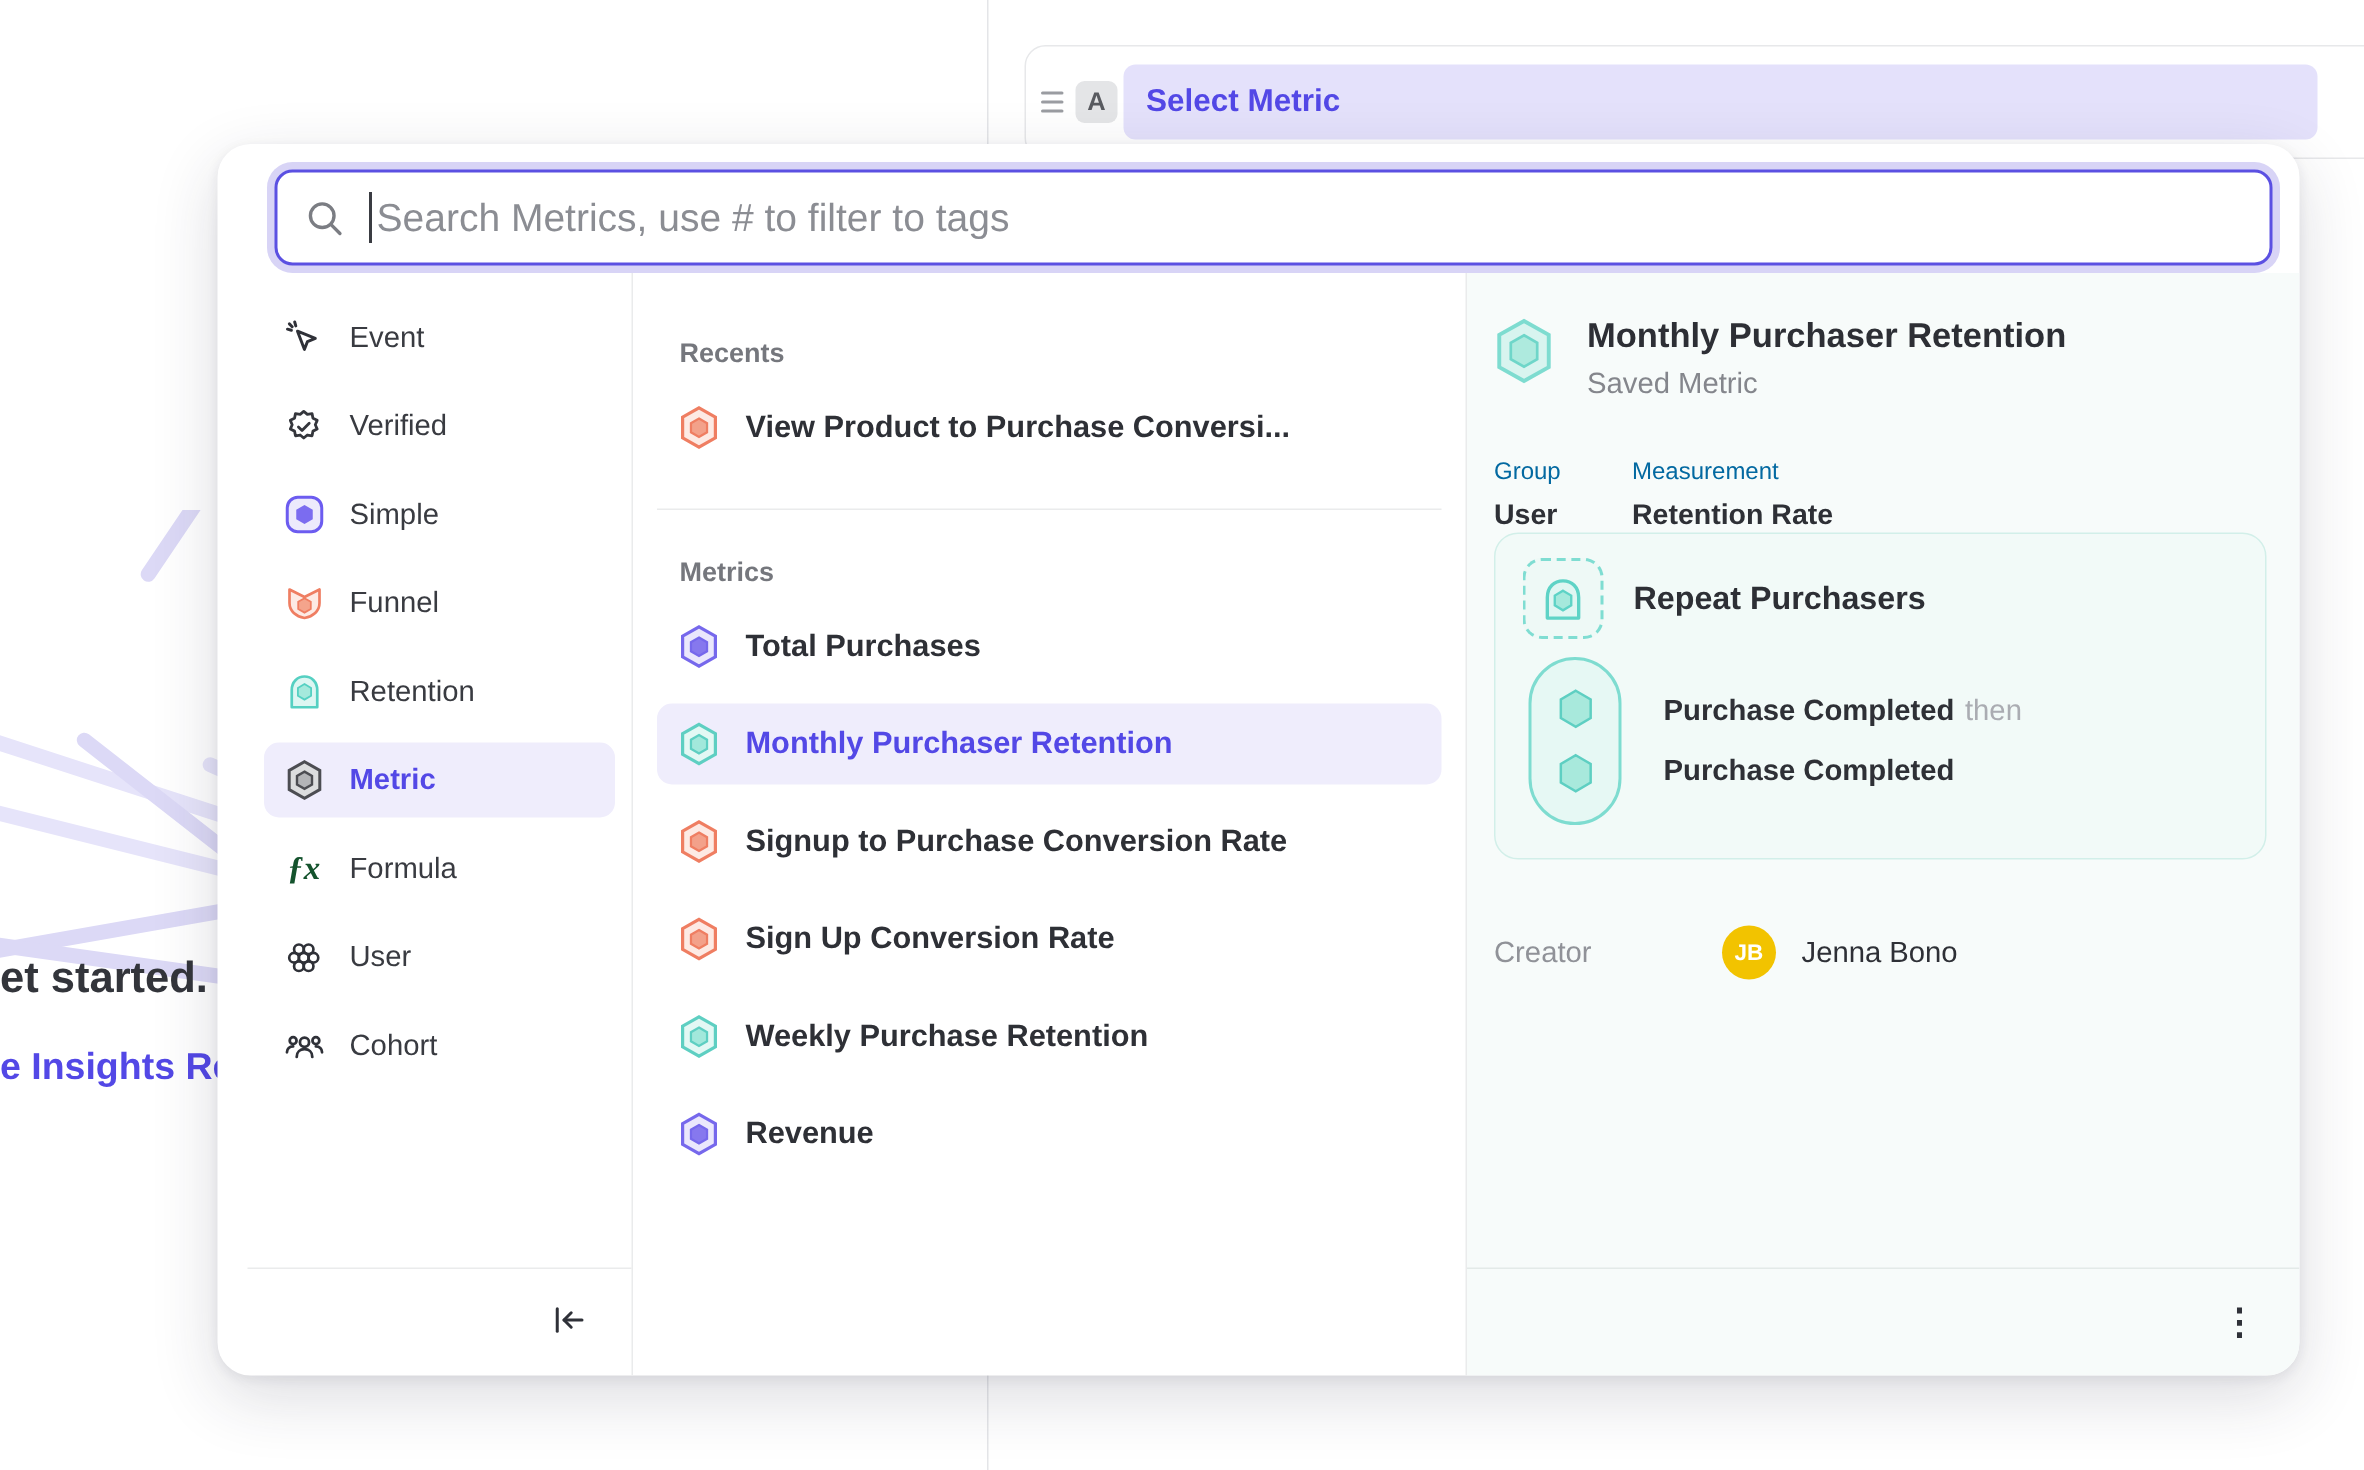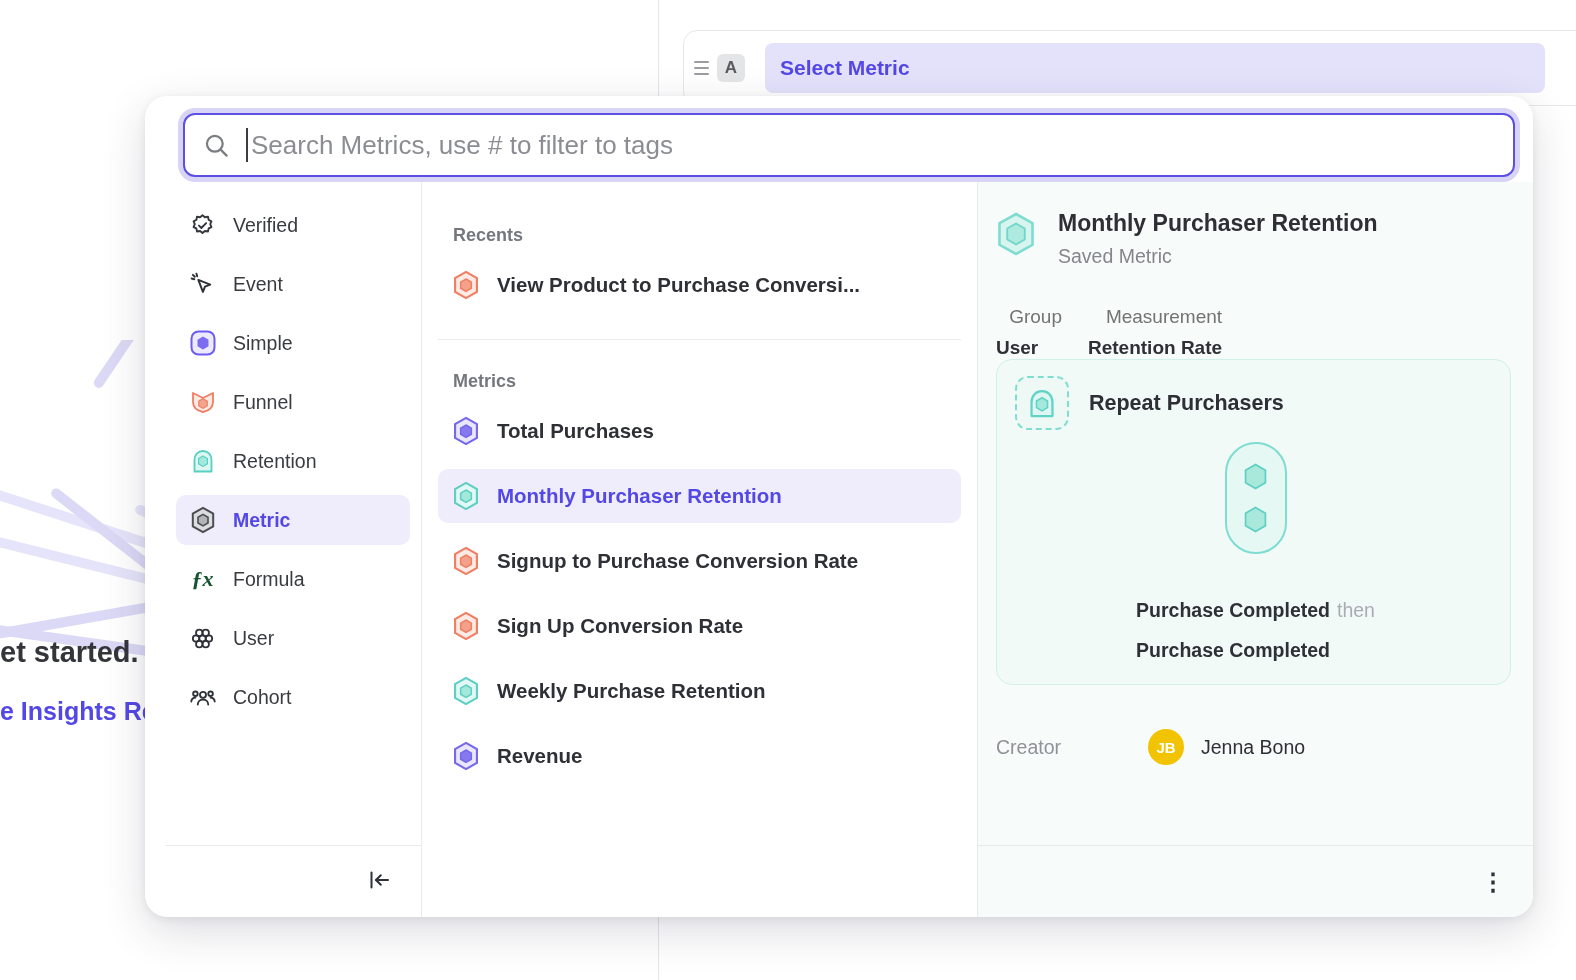--- a/index.html
+++ b/index.html
@@ -14,21 +14,21 @@
   .bg-text-started { position:absolute; left:0; top:636px; width:160px; font-size:29px; font-weight:700; color:#33353b; white-space:nowrap; z-index:1; }
   .bg-text-insights { position:absolute; left:0; top:697px; width:170px; font-size:25px; font-weight:600; color:#5348e6; white-space:nowrap; z-index:1; }
 
   
   .metric-bar { position:absolute; left:683px; top:30px; right:-30px; height:76px; background:#fff;
     border:1px solid #e7e8ea; border-radius:14px; z-index:1; display:flex; align-items:center; padding:0 60px 0 8px; }
   .drag-handle { display:flex; flex-direction:column; gap:4px; width:15px; margin:0 8px 0 2px; cursor:grab; }
   .drag-handle i { display:block; height:2px; background:#9a9ca1; border-radius:1px; }
   .series-badge { width:28px; height:28px; border-radius:6px; background:#e4e5e7; color:#595b60; font-size:17px; font-weight:700;
     display:flex; align-items:center; justify-content:center; }
-  .metric-pill { flex:1; height:50px; margin-left:20px; background:#e4e1fb; border-radius:8px; display:flex; align-items:center;
+  .metric-pill { flex:1; height:50px; margin-left:4px; background:#e4e1fb; border-radius:8px; display:flex; align-items:center;
     padding-left:15px; color:#5348e6; font-size:21px; font-weight:600; cursor:pointer; }
 
   
   .modal { position:absolute; left:145px; top:96px; width:1388px; height:821px; background:#fff; border-radius:22px; z-index:2;
     box-shadow:0 14px 44px rgba(40,40,60,.16), 0 2px 8px rgba(40,40,60,.08); display:flex; flex-direction:column; overflow:hidden;padding-left:20px; }
 
   .search-area { padding:12px 13px 0 13px; }
   .search-ring { background:#d8d4f6; border-radius:17px; padding:5px; }
   .search-box { background:#fff; border:2px solid #5b50e2; border-radius:12px; height:64px; display:flex; align-items:center; padding:0 18px; }
   .search-box .caret { width:2px; height:34px; background:#3a3c42; margin:0 3px 0 16px; }
@@ -59,29 +59,29 @@
   .mid-divider { height:1px; background:#eaebec; margin:16px 0 6px; }
 
   
   .detail { width:555px; background:#f7fbfa; display:flex; flex-direction:column; }
   .detail-content { flex:1; padding:28px 22px 0 18px; }
   .hero { display:flex; gap:22px; }
   .hero .hero-ic { flex:none; margin-top:2px; }
   .hero-title { font-size:23px; font-weight:700; color:#2d2f35; }
   .hero-sub { font-size:19.5px; color:#84868c; margin-top:8px; }
   .meta-row { display:flex; gap:26px; margin-top:38px; }
-  .meta-col .m-label { font-size:19px; color:#737373;text-align:right; }
+  .meta-col .m-label { font-size:16px; color:#0369a1; }
   .meta-col .m-value { font-size:19px; font-weight:600; color:#2e3036; margin-top:9px; }
   .meta-col:first-child { min-width:66px; }
 
   .def-card { border:1.5px solid #d2efe9; background:#f2faf8; border-radius:16px; padding:16px 18px 22px; }
   .def-head { display:flex; align-items:center; gap:20px; }
   .dashed-ic { width:54px; height:54px; border:2px dashed #7fddd2; border-radius:13px; display:flex; align-items:center; justify-content:center; flex:none; background:#eef9f6; }
   .def-name { font-size:21.5px; font-weight:700; color:#2d2f35; }
-  .def-steps { display:flex; gap:45px; margin-top:12px; margin-left:4px; align-items:center;flex-direction:column; }
+  .def-steps { display:flex; gap:28px; margin-top:12px; margin-left:4px; align-items:center; }
   .capsule { width:62px; height:112px; border:2px solid #7edcd0; background:#e6f8f4; border-radius:40px;
     display:flex; flex-direction:column; align-items:center; justify-content:center; gap:14px; flex:none; }
   .step-lines { display:flex; flex-direction:column; gap:17px; }
   .step-line { font-size:19.5px; font-weight:600; color:#2e3036; }
   .step-line .then { color:#aaacb2; font-weight:500; margin-left:7px; }
 
   .creator-row { display:flex; align-items:center; margin-top:44px; }
   .creator-label { width:152px; font-size:19.5px; color:#909298; }
   .avatar { width:36px; height:36px; border-radius:50%; background:#f2c300; color:#fff; font-size:15px; font-weight:700;
     display:flex; align-items:center; justify-content:center; flex:none; }
@@ -139,38 +139,38 @@
     </div>
 
     <div class="modal-body">
 
       <div class="sidebar">
         <div class="side-list">
 
 
           <div class="side-item">
             <span class="ic">
-              <svg viewBox="0 0 24 24" width="25" height="25" fill="none" stroke="#34363c" stroke-width="1.8" stroke-linejoin="round" stroke-linecap="round">
-                <path d="M12 2.2l2.3 1.9 3-.5.6 3 2.7 1.3-1.2 2.8 1.2 2.8-2.7 1.3-.6 3-3-.5-2.3 1.9-2.3-1.9-3 .5-.6-3-2.7-1.3 1.2-2.8-1.2-2.8 2.7-1.3.6-3 3 .5z"></path>
-                <path d="M8.6 12.1l2.3 2.3 4.6-4.7"></path>
-              </svg>
-              </span>
-            <span>Verified</span>
-          </div>
-
-          <div class="side-item">
-            <span class="ic">
               <svg viewBox="0 0 24 24" width="25" height="25" fill="none" stroke="#2f3138" stroke-width="1.9" stroke-linecap="round" stroke-linejoin="round">
                 <path d="M8 7.5l11.4 4.6-5 2-2 5z"></path>
                 <line x1="6.2" y1="1.6" x2="6.9" y2="4.1"></line>
                   <line x1="1.6" y1="6.2" x2="4.1" y2="6.9"></line>
                   <line x1="2.8" y1="2.8" x2="4.6" y2="4.6"></line>
               </svg>
               </span>
             <span>Event</span>
+          </div>
+
+          <div class="side-item">
+            <span class="ic">
+              <svg viewBox="0 0 24 24" width="25" height="25" fill="none" stroke="#34363c" stroke-width="1.8" stroke-linejoin="round" stroke-linecap="round">
+                <path d="M12 2.2l2.3 1.9 3-.5.6 3 2.7 1.3-1.2 2.8 1.2 2.8-2.7 1.3-.6 3-3-.5-2.3 1.9-2.3-1.9-3 .5-.6-3-2.7-1.3 1.2-2.8-1.2-2.8 2.7-1.3.6-3 3 .5z"></path>
+                <path d="M8.6 12.1l2.3 2.3 4.6-4.7"></path>
+              </svg>
+              </span>
+            <span>Verified</span>
           </div>
 
           <div class="side-item">
             <span class="ic">
               <svg viewBox="0 0 26 26" width="26" height="26">
                 <rect x="1.5" y="1.5" width="23" height="23" rx="7" fill="#eceafc" stroke="#6c5cf0" stroke-width="2"></rect>
                 <polygon points="13,6.6 18.5,9.8 18.5,16.2 13,19.4 7.5,16.2 7.5,9.8" fill="#7b6cf0"></polygon>
               </svg>
               </span>
             <span>Simple</span>

